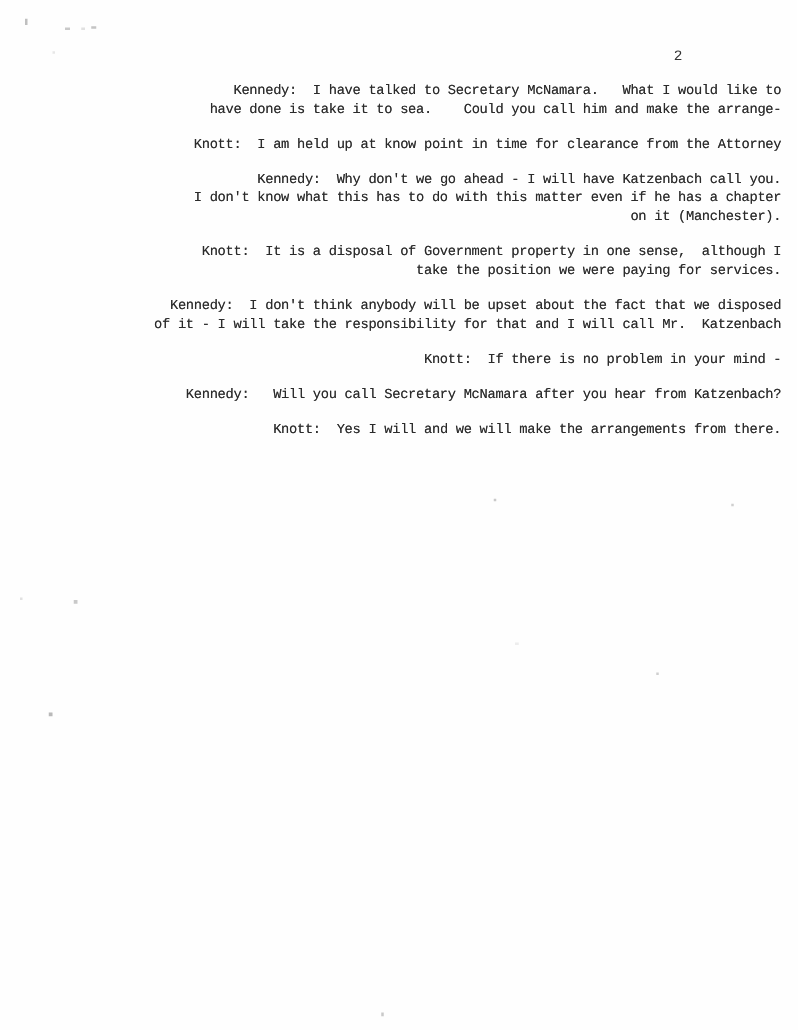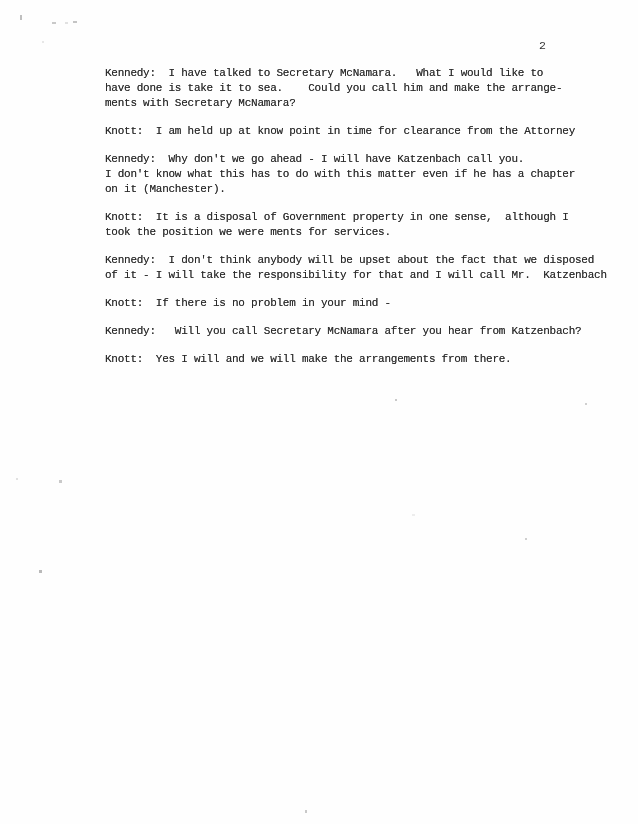--- a/index.html
+++ b/index.html
@@ -33,50 +33,50 @@
   .para {
     margin: 0 0 13px 0;
   }
   .line {
     white-space: pre;
     font-size: 11px;
     line-height: 15px;
     letter-spacing: -0.25px;
     color: #2b2b2b;
     text-shadow: 0 0 0.45px rgba(40,40,40,0.65);
+    text-align: right;
   }
   .speck {
     position: absolute;
     background: #8a8a8a;
   }
 </style>
 </head>
 <body>
 
 <div class="page">
   <div class="page-number">2</div>
 
   <div class="transcript">
 
   <div class="para">
         <div class="line">Kennedy:  I have talked to Secretary McNamara.   What I would like to</div>
         <div class="line">have done is take it to sea.    Could you call him and make the arrange-</div>
-        <div class="line">ments with Secretary McNamara?</div>
       </div>
       <div class="para">
         <div class="line">Knott:  I am held up at know point in time for clearance from the Attorney</div>
       </div>
       <div class="para">
         <div class="line">Kennedy:  Why don't we go ahead - I will have Katzenbach call you.</div>
         <div class="line">I don't know what this has to do with this matter even if he has a chapter</div>
         <div class="line">on it (Manchester).</div>
       </div>
       <div class="para">
         <div class="line">Knott:  It is a disposal of Government property in one sense,  although I</div>
-        <div class="line">took the position we were ments for services.</div>
+        <div class="line">take the position we were paying for services.</div>
       </div>
       <div class="para">
         <div class="line">Kennedy:  I don't think anybody will be upset about the fact that we disposed</div>
         <div class="line">of it - I will take the responsibility for that and I will call Mr.  Katzenbach</div>
       </div>
       <div class="para">
         <div class="line">Knott:  If there is no problem in your mind -</div>
       </div>
       <div class="para">
         <div class="line">Kennedy:   Will you call Secretary McNamara after you hear from Katzenbach?</div>

